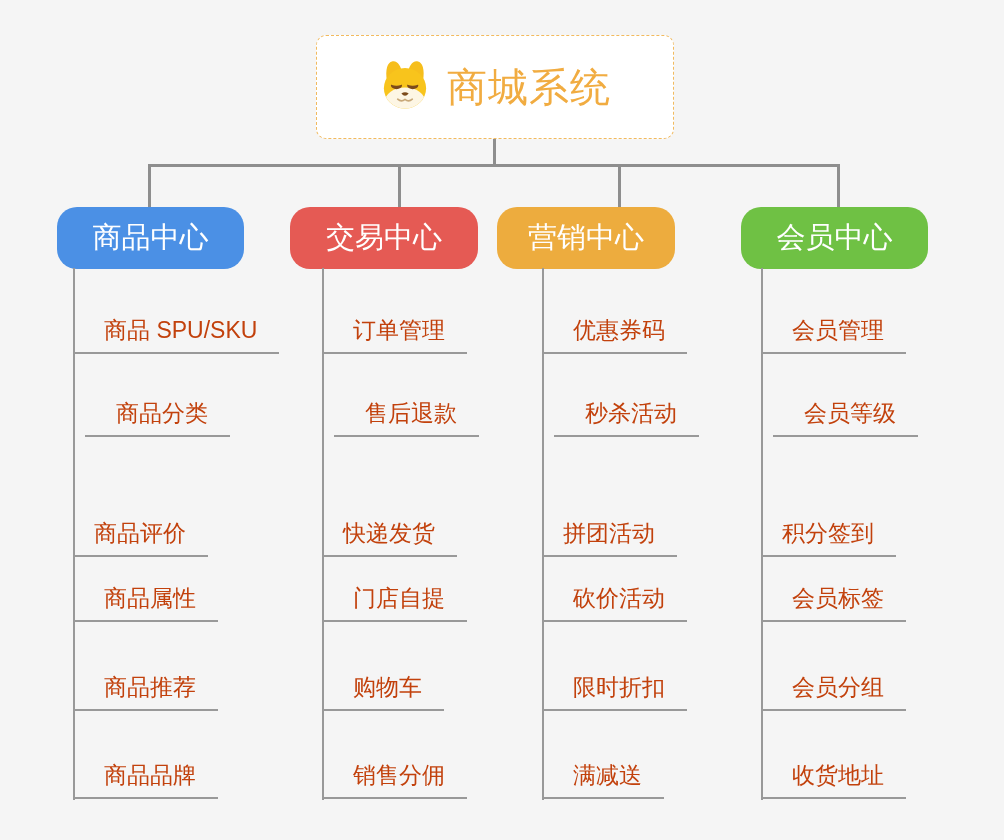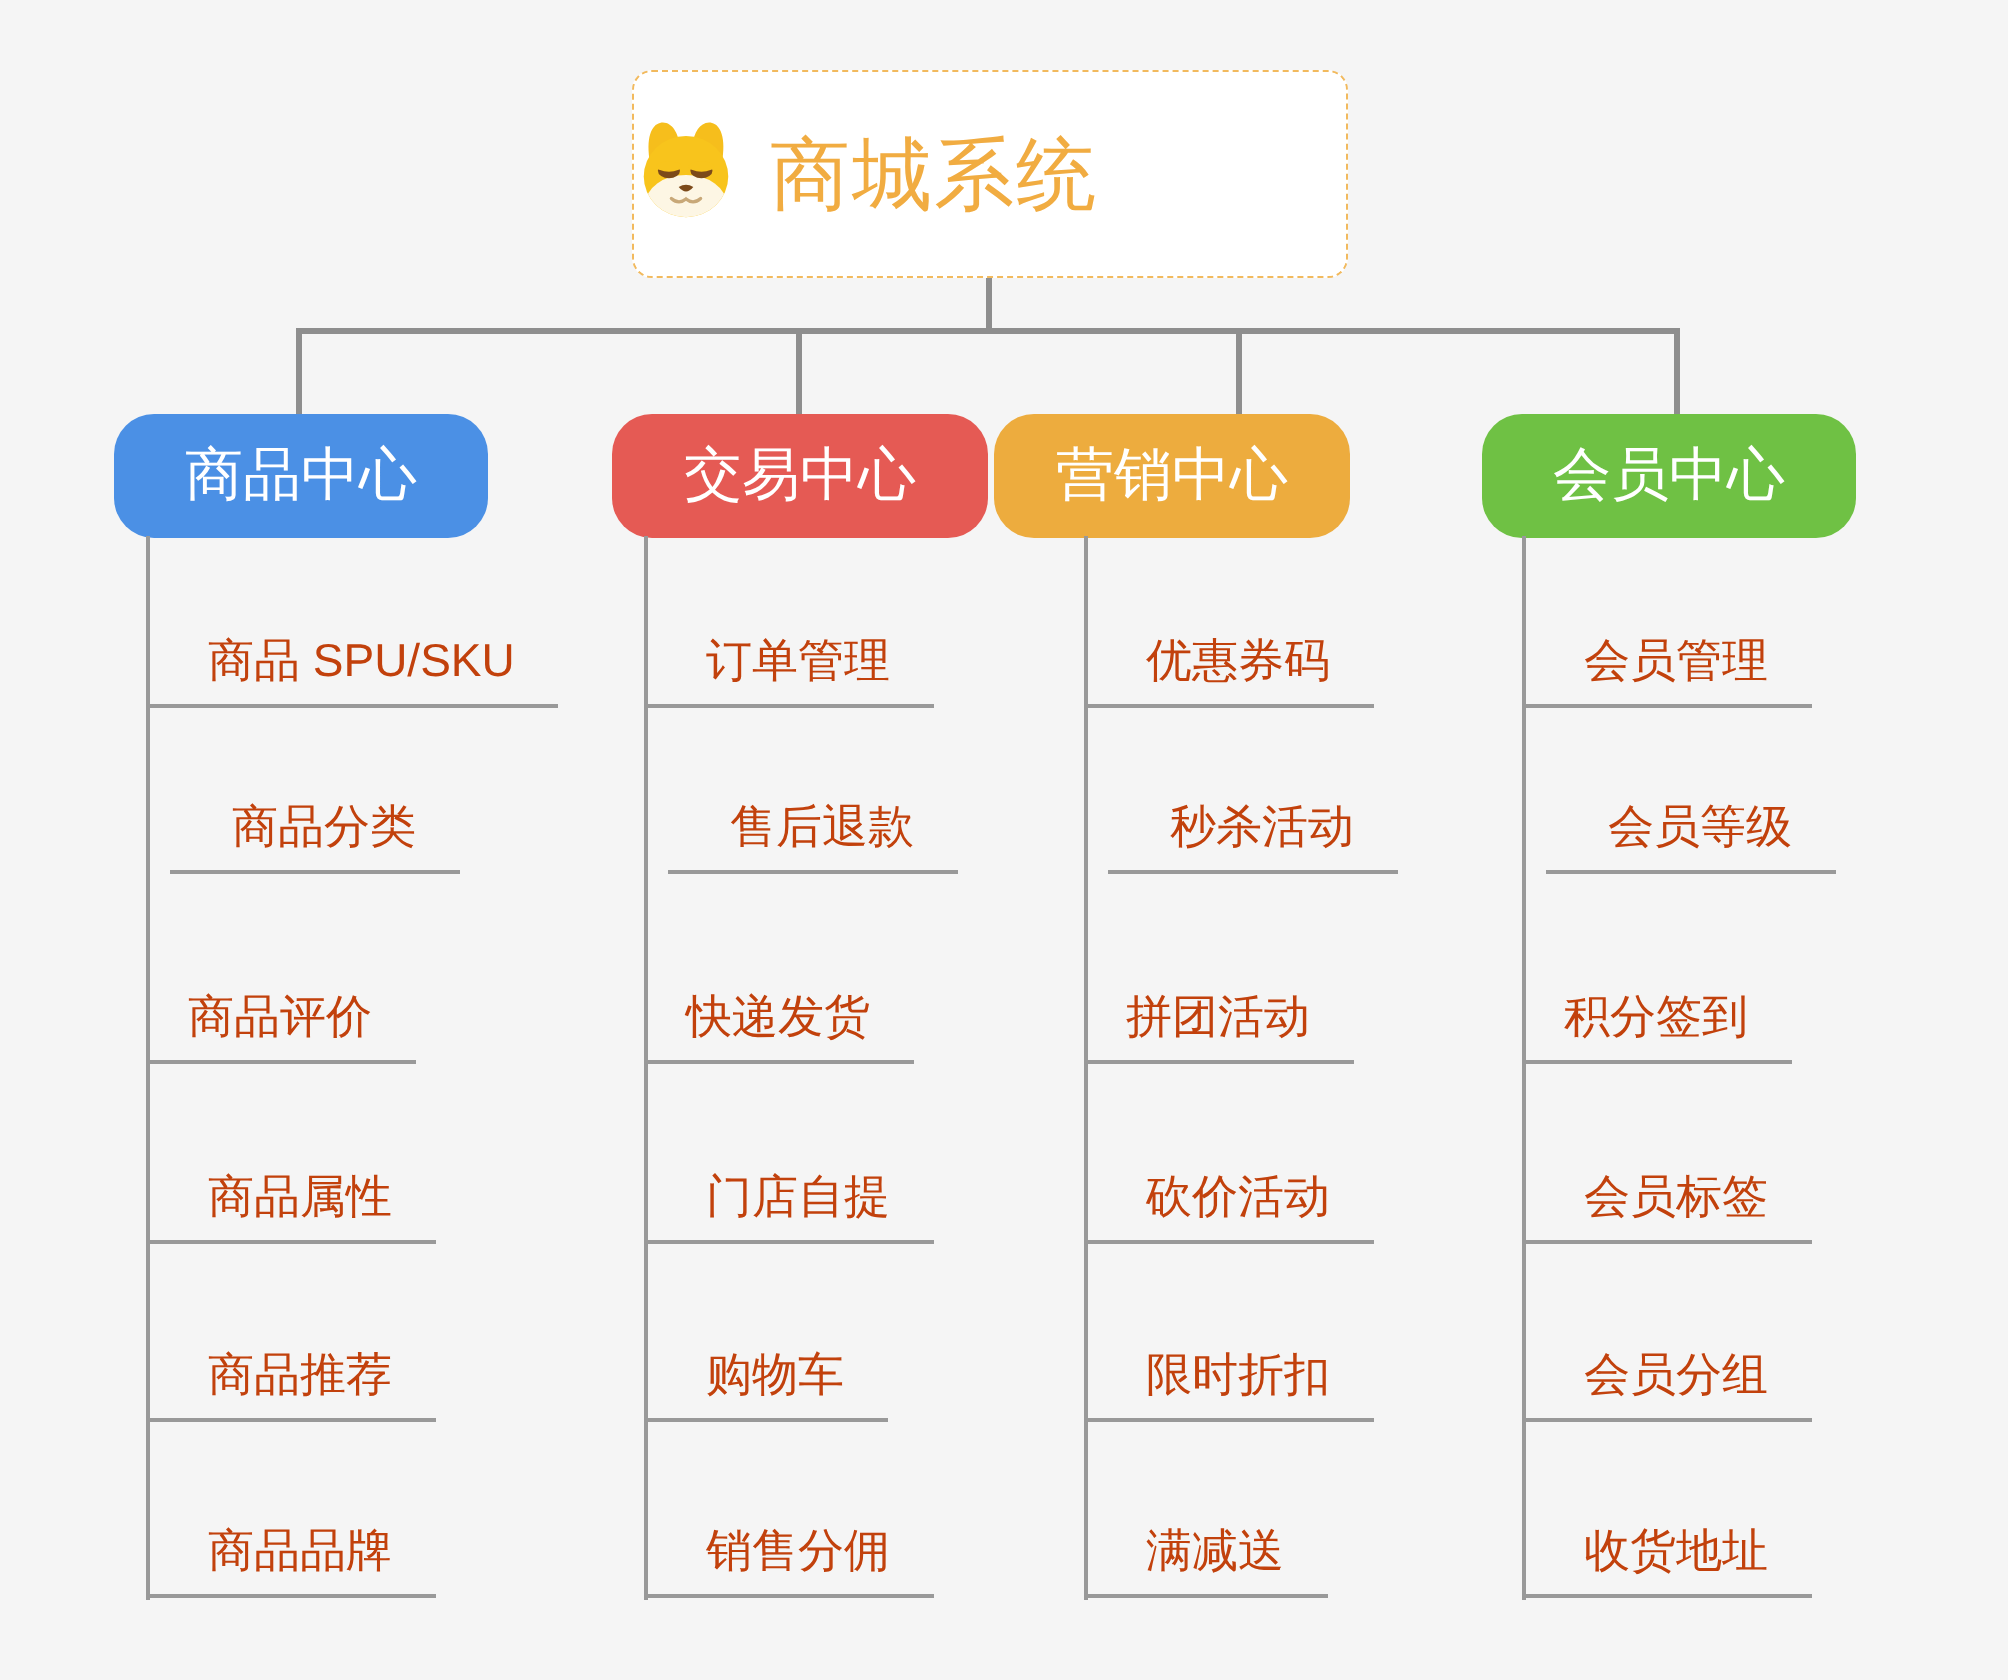--- a/index.html
+++ b/index.html
@@ -12,21 +12,21 @@
     width:1004px;height:840px;
     background:#f5f5f5;
     overflow:hidden;
   }
   
   .root-node{
     position:absolute;left:316px;top:35px;width:358px;height:104px;
     background:#ffffff;
     border:1px dashed #F2BA5E;
     border-radius:10px;
-    display:flex;align-items:center;gap:16px;
+    display:flex;align-items:center;justify-content:center;gap:16px;
     box-sizing:border-box;
   }
   .root-title{
     font-size:40px;
     color:#F1AC41;
     letter-spacing:1px;
     white-space:nowrap;
   }
   .dog-icon{display:block;}
   
@@ -35,38 +35,38 @@
   
   .branch{
     position:absolute;top:207px;height:62px;
     border-radius:20px;
     display:flex;align-items:center;justify-content:center;
     color:#ffffff;font-size:29px;
     white-space:nowrap;
     box-sizing:border-box;
   }
   .bpos0{left:57px;width:187px;}
-  .bpos1{left:306px;width:188px;}
+  .bpos1{left:290px;width:188px;}
   .bpos2{left:497px;width:178px;}
   .bpos3{left:741px;width:187px;}
   
   .sub{
     position:absolute;
     white-space:nowrap;
     font-size:23px;line-height:29px;color:#c2410c;
     padding:0 22px 7px 31px;
     border-bottom:2px solid #999999;
   }
   .col0{left:73px;}
   .col1{left:322px;}
   .col2{left:542px;}
   .col3{left:761px;}
   .r0{top:316px;}
   .r1{top:399px;margin-left:12px;}
-  .r2{top:494px;padding-left:21px;}
+  .r2{top:519px;padding-left:21px;}
   .r3{top:584px;}
   .r4{top:673px;}
   .r5{top:761px;}
   .t0{left:73px;}
   .t1{left:322px;}
   .t2{left:542px;}
   .t3{left:761px;}
 </style>
 </head>
 <body>

